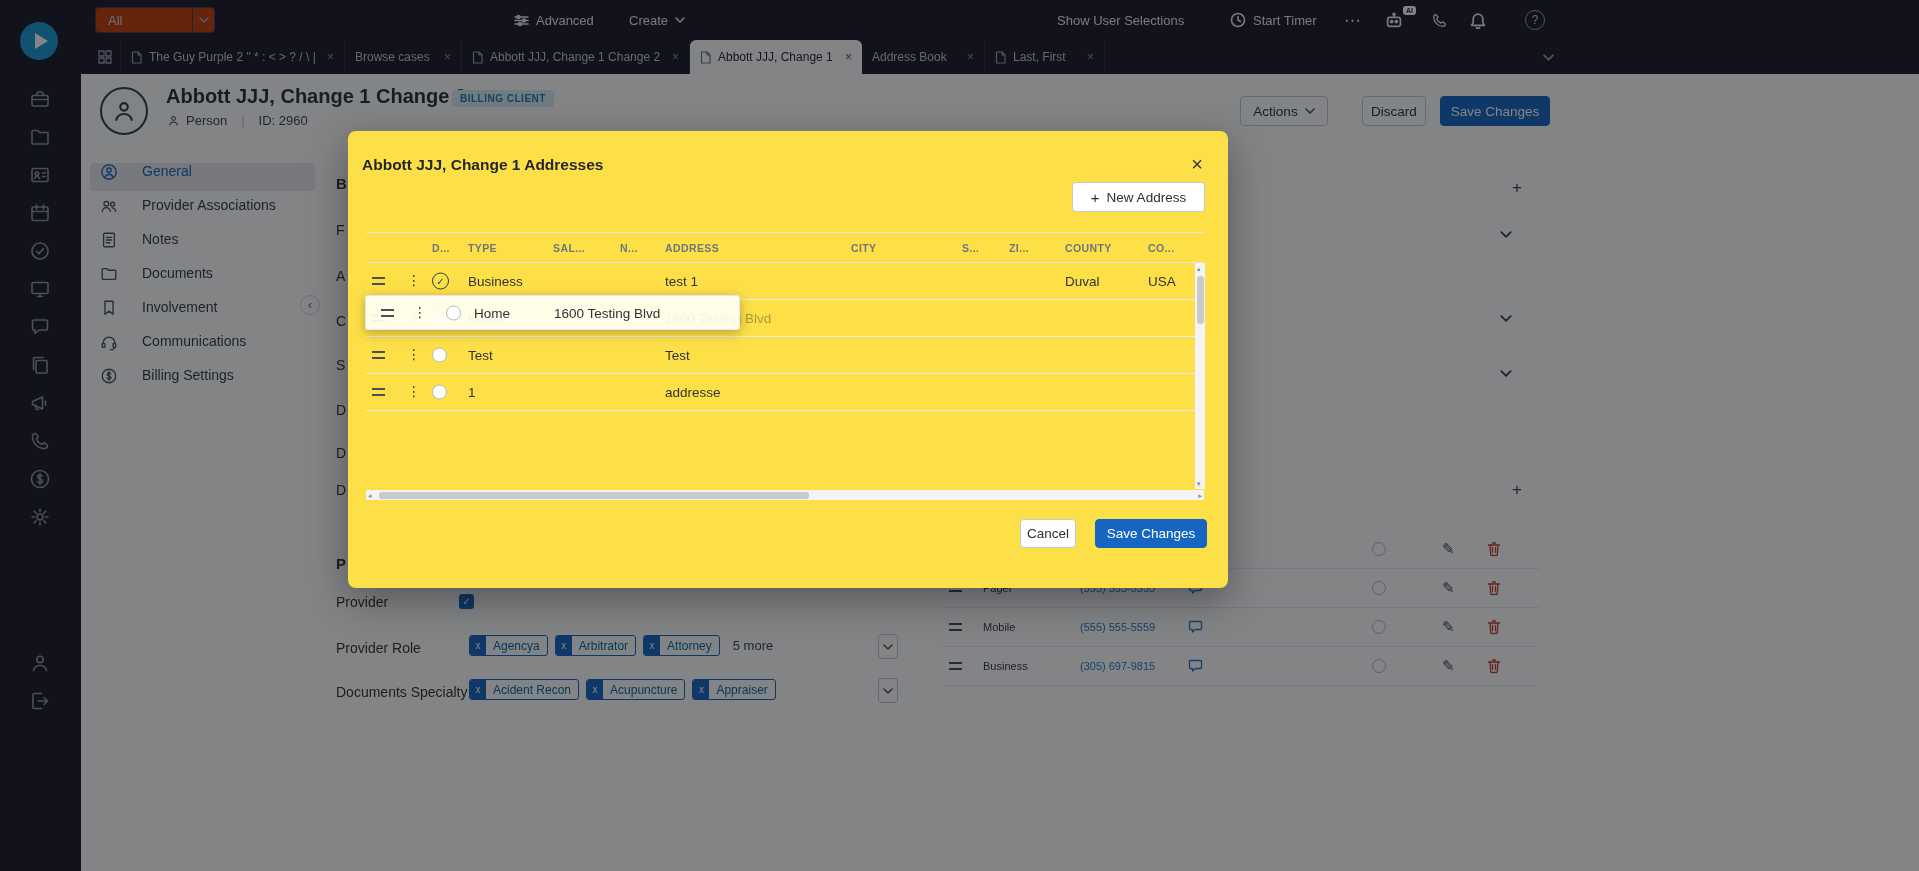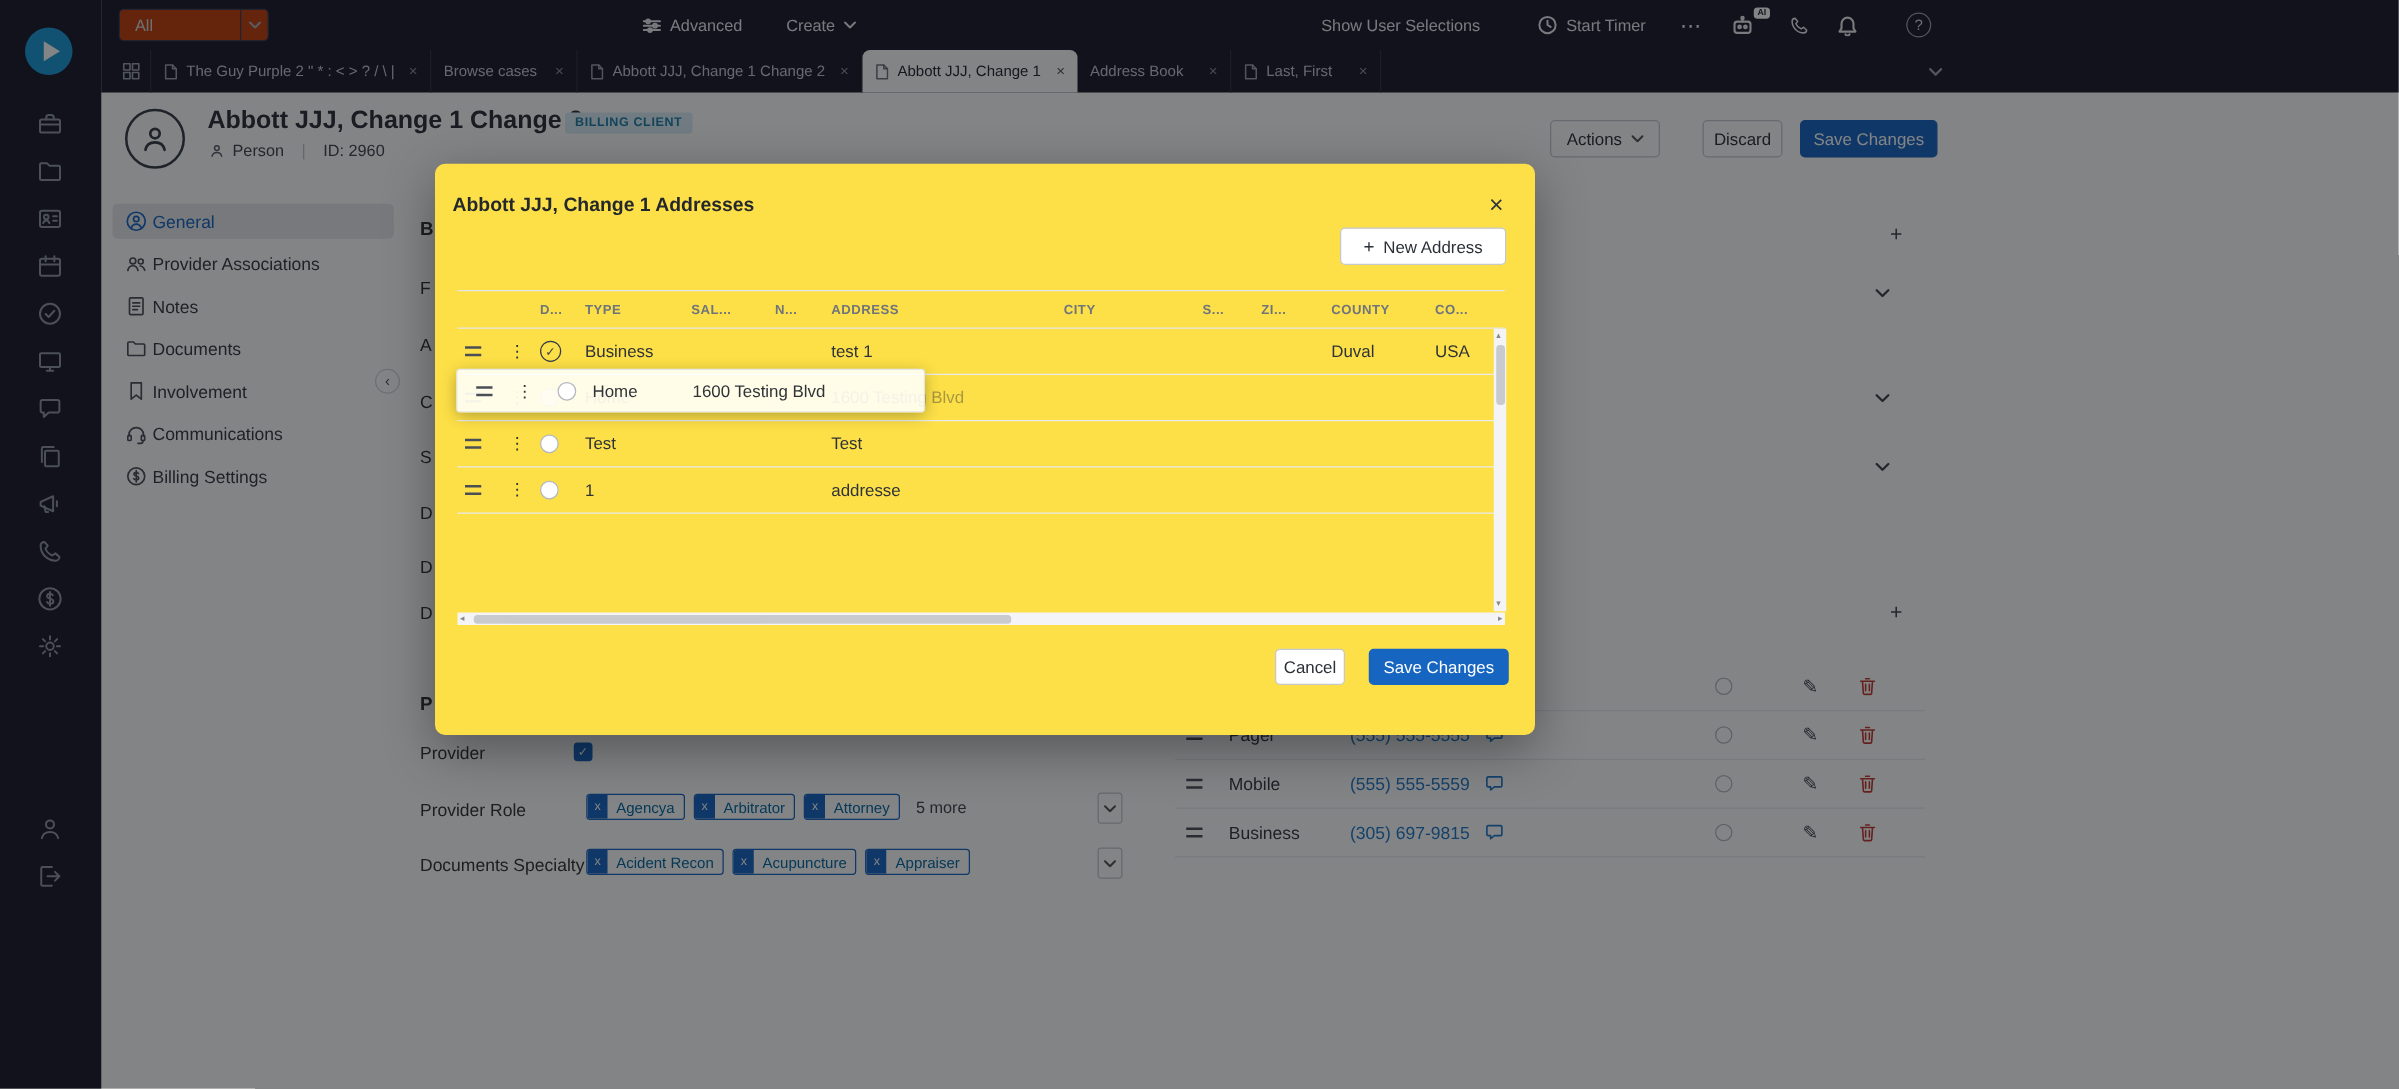--- a/index.html
+++ b/index.html
@@ -36,41 +36,41 @@
 .tab.active .tab-x{color:#555}
 
 .avatar{position:absolute;left:100px;top:87px;width:48px;height:48px;border:2px solid #353c47;border-radius:50%;display:flex;align-items:center;justify-content:center;color:#353c47;background:#fdfdfd;z-index:3}
 .page-title{position:absolute;left:166px;top:85px;font-size:20px;font-weight:bold;color:#2b2f36;z-index:3}
 .badge{position:absolute;left:452px;top:90px;background:#d9edf7;color:#1f7fa6;font-size:10px;font-weight:bold;letter-spacing:.5px;padding:3px 8px;border-radius:3px;z-index:3}
 .subrow{position:absolute;left:167px;top:113px;display:flex;align-items:center;gap:6px;font-size:13px;color:#3f444b;z-index:3}
 .btn-outline{background:#fff;border:1px solid #c5c8cd;border-radius:4px;font-size:13.5px;color:#2b2f36;display:flex;align-items:center;justify-content:center;gap:7px}
 .btn-blue{background:#1665c0;border:1px solid #1665c0;border-radius:4px;color:#fff;font-size:13.5px;display:flex;align-items:center;justify-content:center}
 
 .lnav{position:absolute;left:90px;top:163px;width:225px;z-index:3}
-.lnav-item{height:28px;display:flex;align-items:center;gap:4px;padding:0 10px;margin-bottom:6px;font-size:14px;color:#353a41;border-radius:4px}
+.lnav-item{height:28px;display:flex;gap:24px;padding:0 10px;margin-bottom:6px;font-size:14px;color:#353a41;border-radius:4px}
 .lnav-item .ic{color:#4a5058;display:flex}
 .lnav-item.active{background:#e7e8eb;color:#1665c0}
 .lnav-item.active .ic{color:#1665c0}
 .collapse-chip{position:absolute;left:300px;top:295px;width:20px;height:20px;background:#fff;border:1px solid #d0d3d8;border-radius:50%;display:flex;align-items:center;justify-content:center;font-size:12px;color:#555;z-index:3}
 
 .fraglbl{position:absolute;font-size:14px;color:#333;z-index:3;white-space:nowrap}
 .fragbold{font-size:15px;font-weight:bold}
 .mini-caret{position:absolute;color:#3f444b;z-index:3}
 .mini-plus{position:absolute;color:#3f444b;font-size:17px;z-index:3}
 .chip{display:inline-flex;height:21px;border:1px solid #1665c0;border-radius:3px;overflow:hidden;align-items:stretch;background:#fff}
 .chip-x{width:16px;background:#1665c0;color:#fff;font-size:10px;display:flex;align-items:center;justify-content:center}
 .chip-label{padding:0 7px;color:#0369a1;font-size:12px;display:flex;align-items:center}
 .chiprow{position:absolute;display:flex;gap:7px;align-items:center;z-index:3}
 .dd-box{position:absolute;width:20px;height:25px;border:1px solid #c5c8cd;border-radius:3px;display:flex;align-items:center;justify-content:center;color:#555;background:#fff;z-index:3}
 .checkbox{position:absolute;width:15px;height:15px;background:#1665c0;border-radius:3px;color:#fff;font-size:10px;display:flex;align-items:center;justify-content:center;z-index:3}
 
 .ptable{position:absolute;left:940px;top:530px;width:600px;z-index:3}
 .phead{position:relative;height:26px;border-bottom:1px solid #dfe1e5;font-size:10.5px;font-weight:bold;color:#6b7077;letter-spacing:.5px}
 .prow{position:relative;height:39px;border-bottom:1px solid #e8eaee}
-.pcell{position:absolute;top:50%;transform:translateY(-50%);font-size:14px;color:#33373d;white-space:nowrap}
+.pcell{position:absolute;top:50%;transform:translateY(-50%);font-size:11px;color:#33373d;white-space:nowrap}
 .plink{color:#2079c7}
 .handle{width:13px;height:8px;border-top:2px solid #4a4f57;border-bottom:2px solid #4a4f57}
 .kebab{font-size:14px;color:#4a4f57;line-height:1}
 .radio{border:1.5px solid #b4b8bf;border-radius:50%;background:#fff}
 .pencil{font-size:15px;color:#3f444b}
 
 .modal{position:absolute;left:348px;top:131px;width:880px;height:457px;background:#fde047;border-radius:8px;box-shadow:0 12px 40px rgba(0,0,0,.35);z-index:60}
 .m-title{position:absolute;left:14px;top:25px;font-size:15.5px;font-weight:bold;color:#24272c}
 .m-close{position:absolute;left:836px;top:20px;width:26px;height:26px;display:flex;align-items:center;justify-content:center;font-size:20px;color:#33373d}
 .m-new{position:absolute;left:724px;top:51px;width:133px;height:30px}

